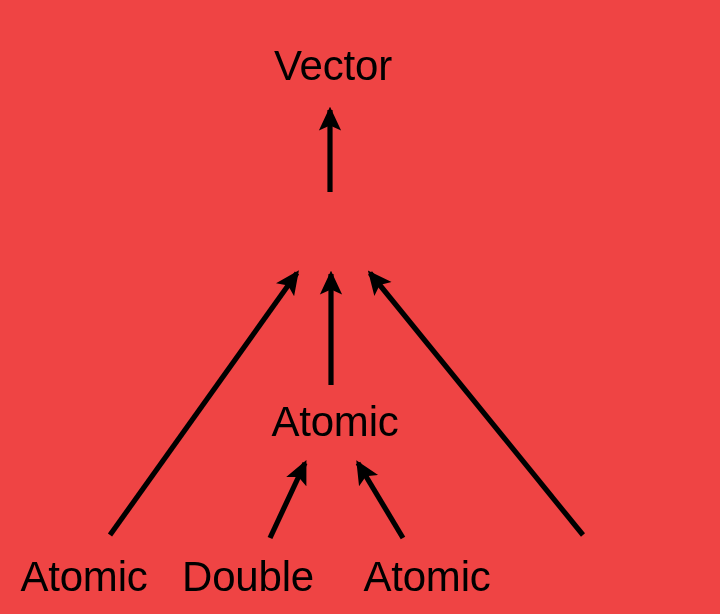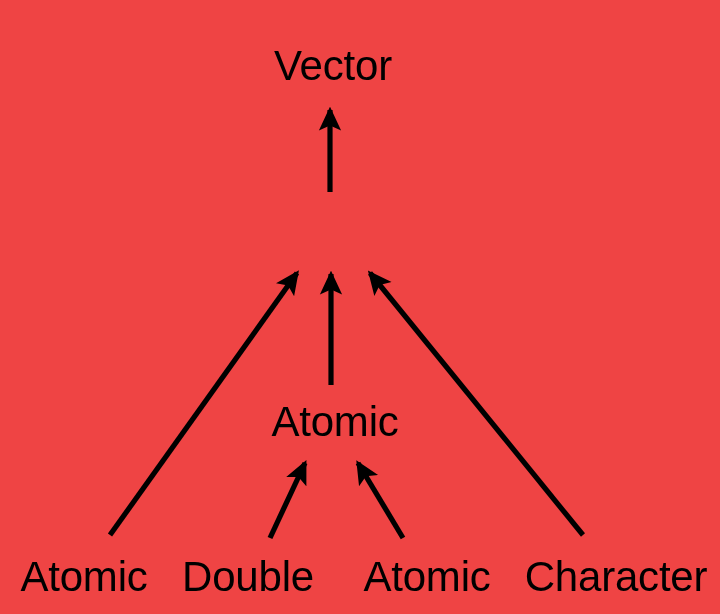--- a/index.html
+++ b/index.html
@@ -68,15 +68,14 @@
 
 
   <div class="node-label level-3" id="node-numeric" style="left: 335px; top: 422px;">Atomic</div>
 
   <div class="node-label level-4" id="node-logical" style="left: 84px; top: 577px;">Atomic</div>
 
   <div class="node-label level-4" id="node-integer" style="left: 248px; top: 577px;">Double</div>
 
   <div class="node-label level-4" id="node-double" style="left: 427px; top: 577px;">Atomic</div>
 
-  <div class="node-label level-4" id="node-character" style="left: 616px; top: 577px;">Character</div>
 
 </div>
 
 </body></html>

